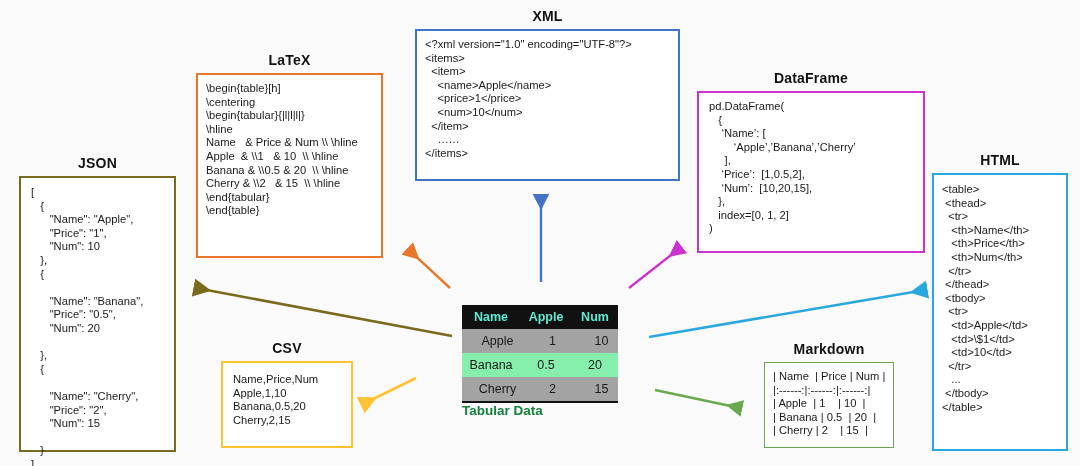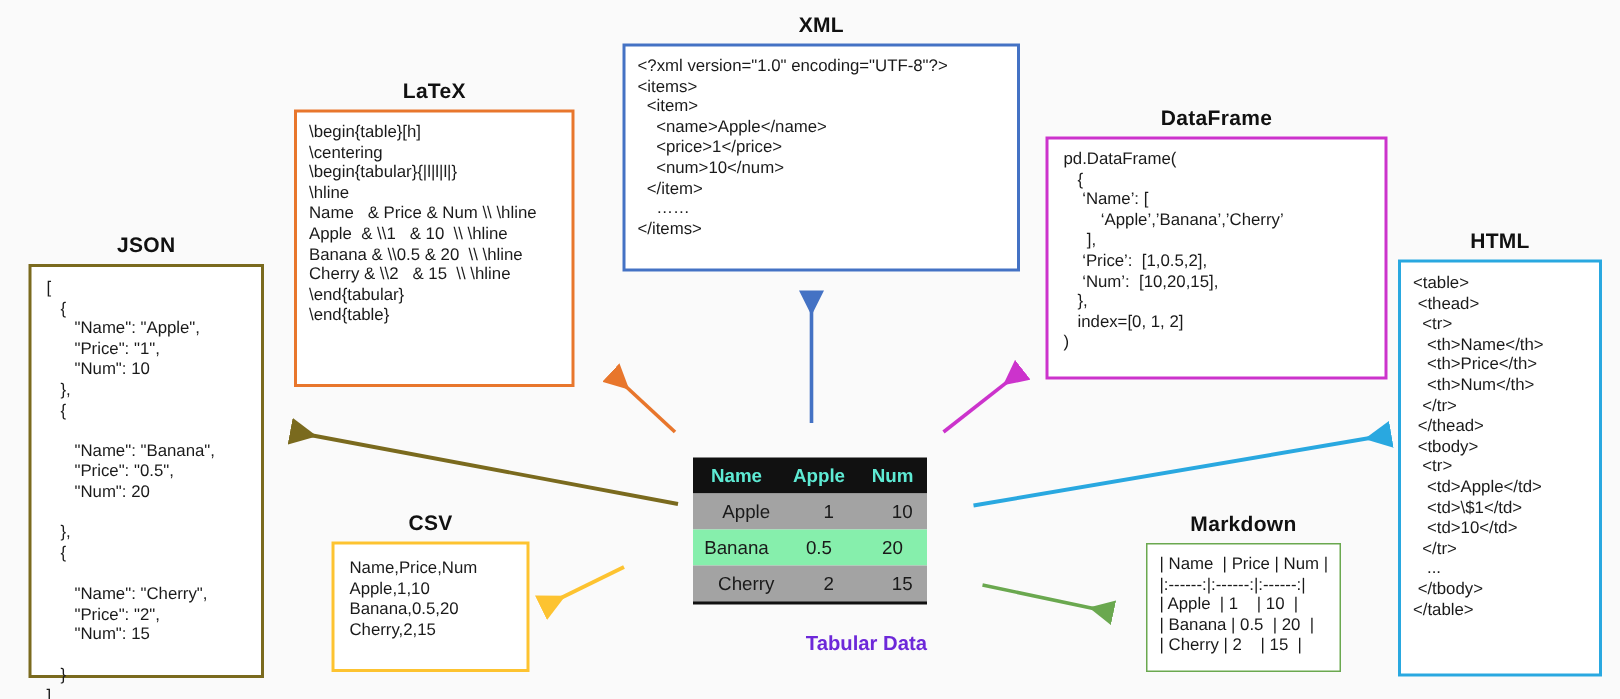--- a/index.html
+++ b/index.html
@@ -96,25 +96,24 @@
     background: #86efac;
   }
   table.center-table tbody tr.alt td {
     background: #a3a3a3;
     padding-left: 13px;
   }
   table.center-table tbody tr:last-child td {
     border-bottom: 2px solid #111111;
   }
   .table-caption {
-    margin-top: 18px;
-    text-align: right;
+    text-align: left;
     font-weight: bold;
     font-size: 13.5px;
-    color: #6d28d9;
+    color: #15803d;
   }
   .col-name { width: 58px; }
   .col-price { width: 52px; }
   .col-num { width: 46px; }
 </style>
 </head>
 <body>
 
 <div id="canvas">
 

